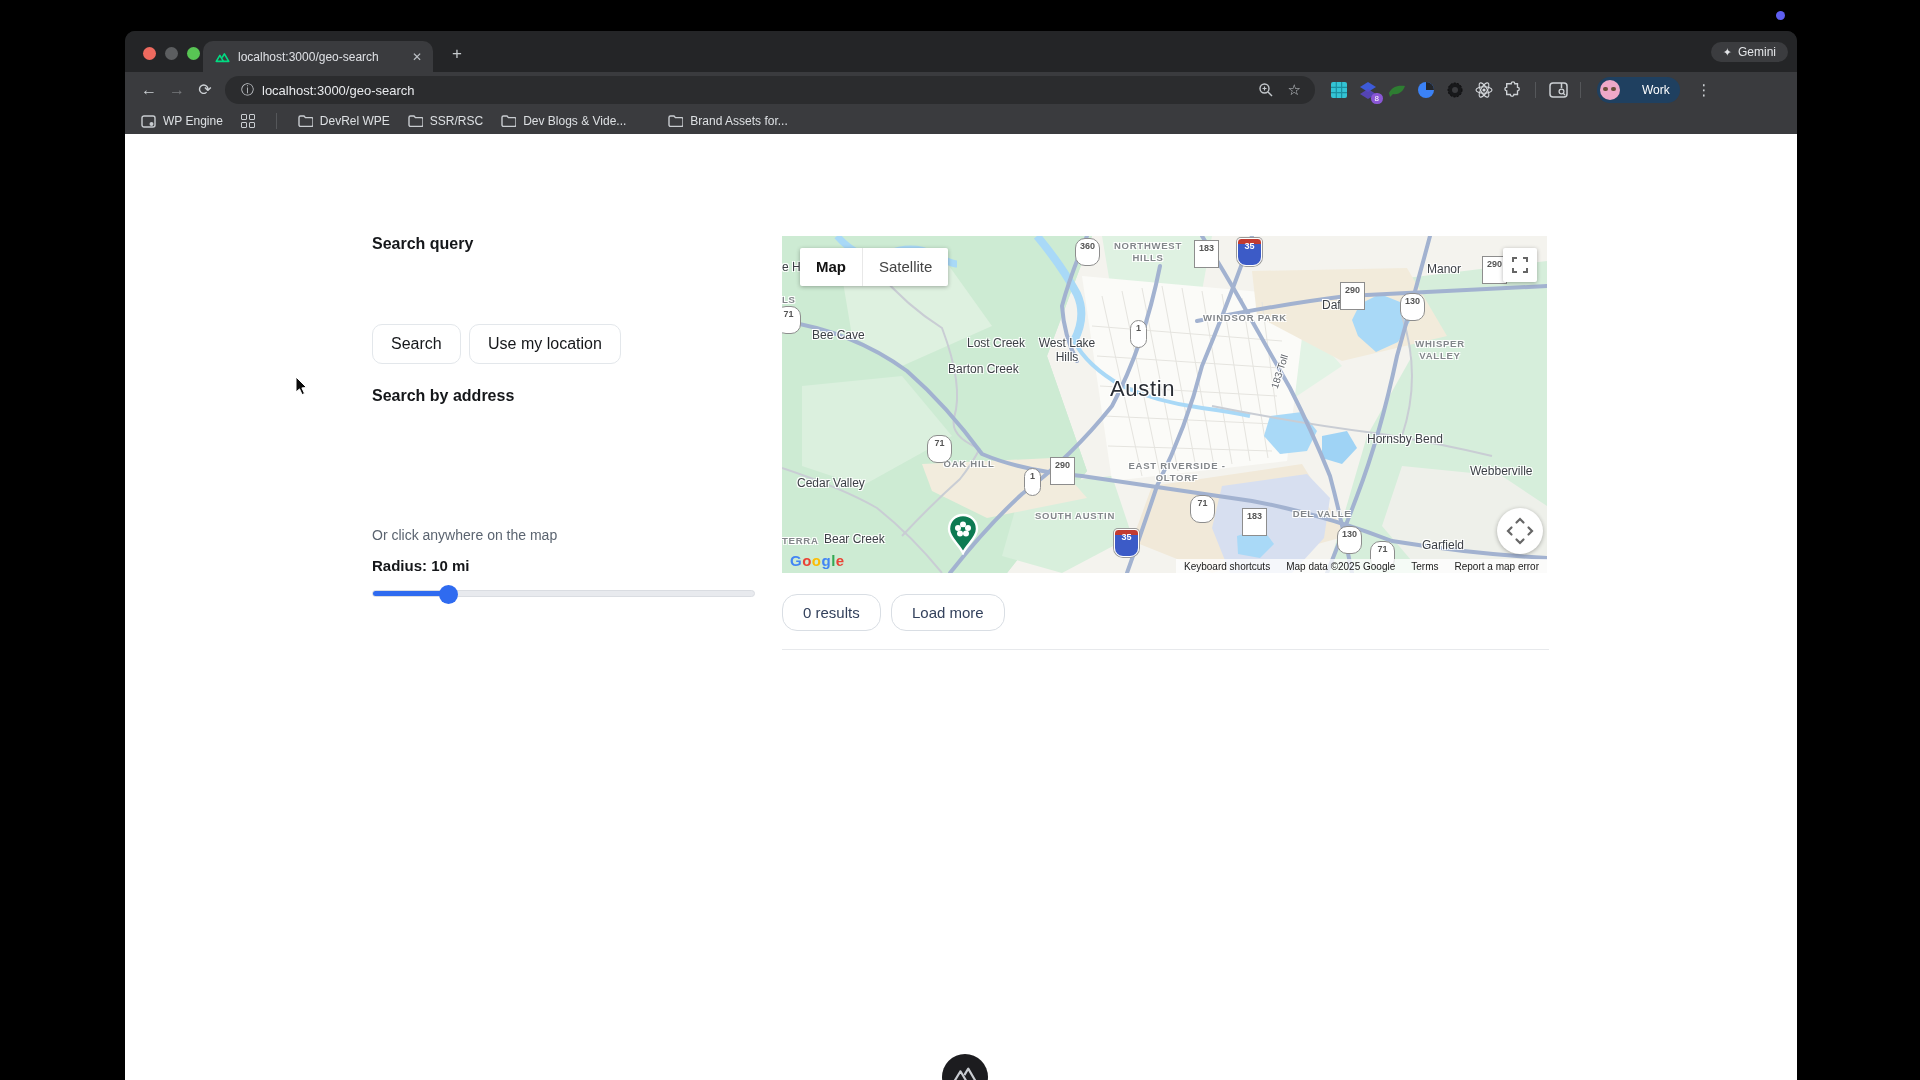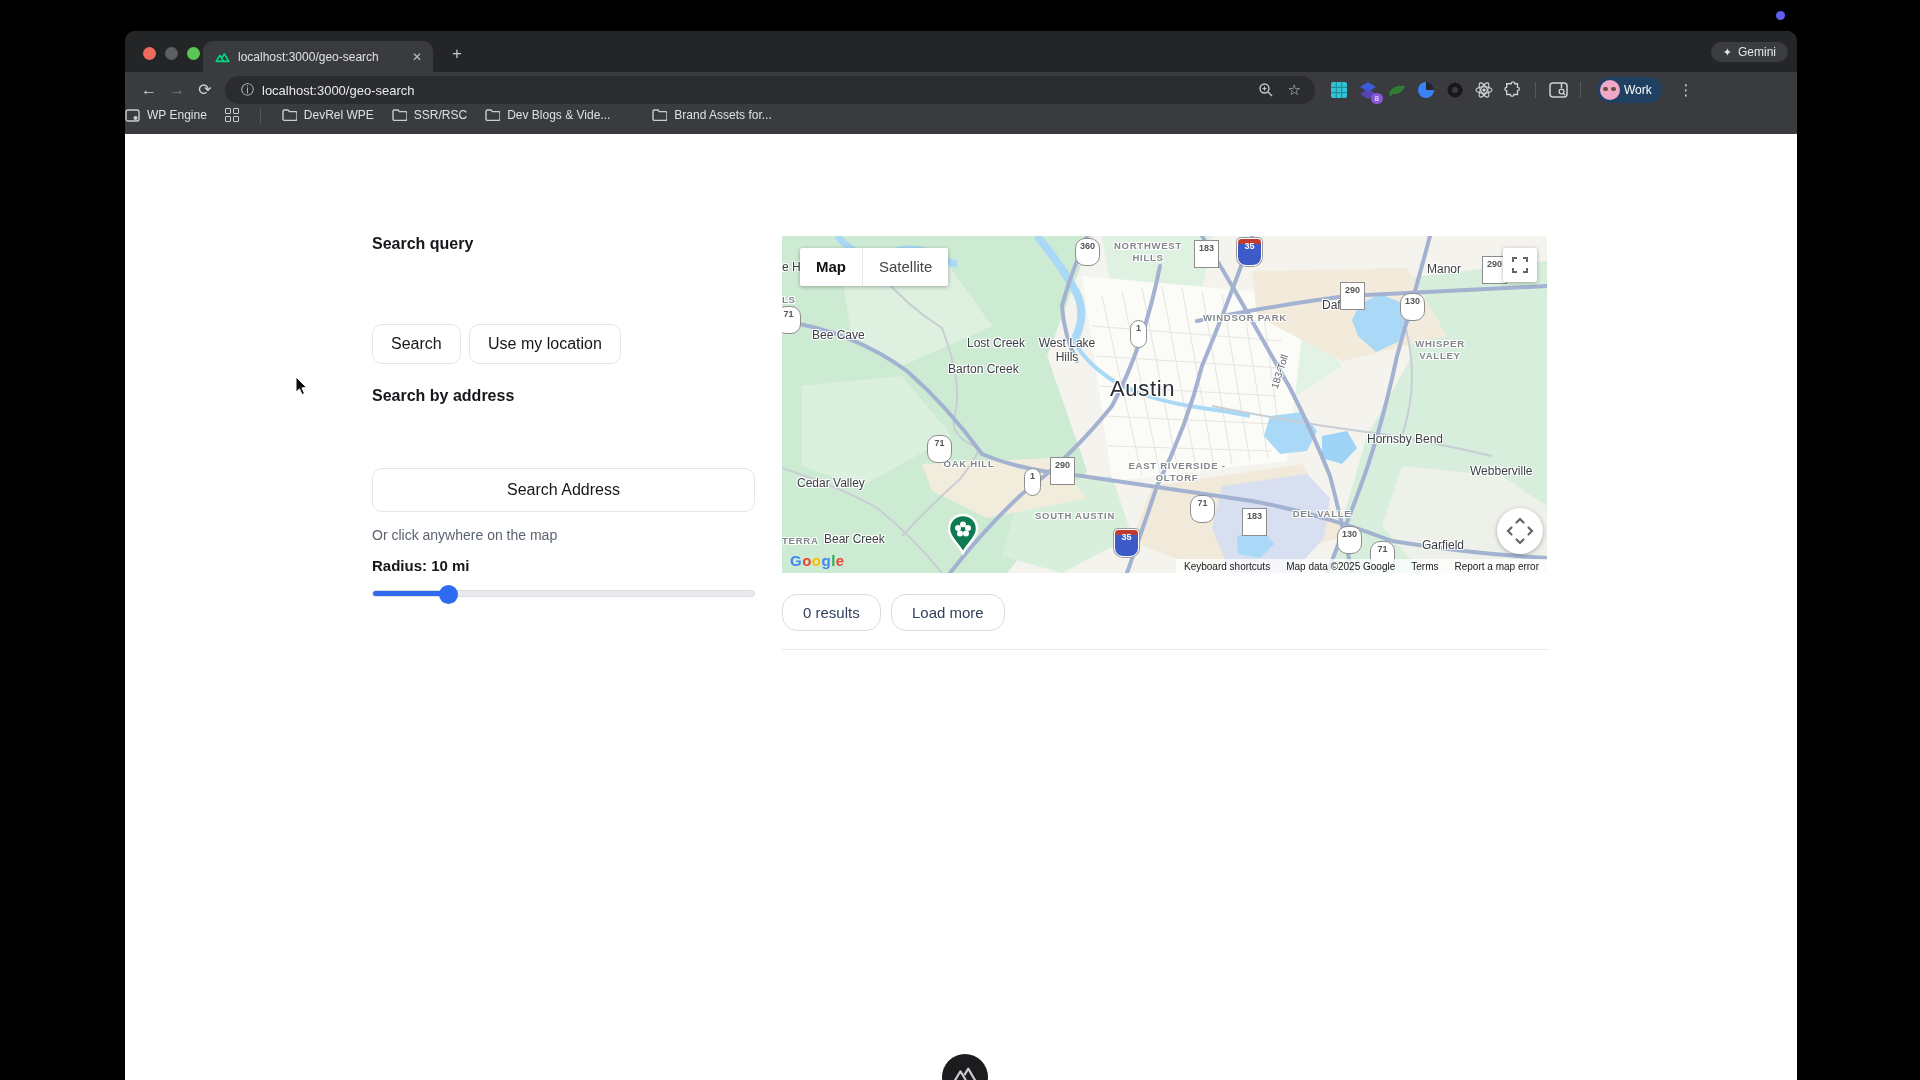--- a/index.html
+++ b/index.html
@@ -42,30 +42,30 @@
   .info-i { color:#c3c7cb; font-size:13px; margin:0 8px 0 6px; }
   .url-text { color:#e8eaed; font-size:13px; flex:1; }
   .url-icons { display:flex; align-items:center; gap:14px; margin-right:4px; }
   .star { color:#c3c7cb; font-size:15px; }
   .extrow { display:flex; align-items:center; gap:9px; margin-left:14px; }
   .ext { width:20px; height:20px; position:relative; display:flex; align-items:center; justify-content:center; }
   .badge8 { position:absolute; right:-5px; bottom:-4px; background:#8a57d6; color:#fff;
     font-size:8px; border-radius:7px; padding:1px 4px; }
   .vsep { width:1px; height:16px; background:#55575a; margin:0 3px; }
   .profile { height:26px; background:#1f4060; border-radius:13px; display:flex; align-items:center;
-    gap:4px; padding:0 10px 0 3px; margin-left:4px; }
+    gap:22px; padding:0 10px 0 3px; margin-left:4px; }
   .avatar { width:20px; height:20px; border-radius:50%; background:#efa8c8; position:relative; }
   .avatar:before { content:""; position:absolute; left:3px; top:7px; width:5px; height:4px;
     border-radius:2px; background:#6a4f3a; box-shadow:8px 0 0 #6a4f3a; }
   .profile-label { color:#fff; font-size:12px; }
   .dots { color:#cdd1d5; font-size:15px; margin-left:6px; width:18px; text-align:center; }
 
   
-  .bookmarks { height:26px; background:#3a3b3e; display:flex; align-items:flex-start;
-    gap:18px; }
+  .bookmarks { height:26px; background:#3a3b3e; display:flex; align-items:center;
+    padding-left:16px; gap:18px; }
   .bm { display:flex; align-items:center; gap:7px; color:#dde0e3; font-size:12px; }
   .bm svg { display:block; }
   .apps-grid { display:grid; grid-template-columns:6px 6px; grid-gap:2px; }
   .apps-grid i { width:6px; height:6px; border:1.5px solid #c9cdd1; border-radius:1px; }
 
   
   .page { position:relative; height:946px; background:#fff; }
   .h1 { position:absolute; left:247px; top:36px; font-size:27px; font-weight:700; color:#171717; }
 
   .flabel { position:absolute; left:247px; font-size:16px; font-weight:700; color:#15171a; }
@@ -279,21 +279,20 @@
       <span>Brand Assets for...</span>
     </div>
   </div>
 
   <div class="page">
 
     <div class="flabel" style="top:101px;">Search query</div>
     <button class="btn" style="left:247px; top:190px;">Search</button>
     <button class="btn" style="left:344px; top:190px;">Use my location</button>
     <div class="flabel" style="top:253px;">Search by address</div>
-    <button class="btn" style="left:247px; top:334px; width:383px; height:44px;">Search Address</button>
     <div class="hint" style="top:393px;">Or click anywhere on the map</div>
     <div class="flabel" style="top:423px; font-size:15px;">Radius: 10 mi</div>
     <div class="slider-track">
       <div class="slider-fill" style="width: 20%;">
         <div class="slider-thumb"></div>
       </div>
     </div>
 
     <svg class="cursor" width="14" height="20" viewBox="0 0 14 20">
       <path d="M1 1l10.5 10.5-4.6.4 2.6 5.6-2.4 1.1-2.6-5.7L1 16z" fill="#0b0b0b" stroke="#fff" stroke-width="1"></path>

